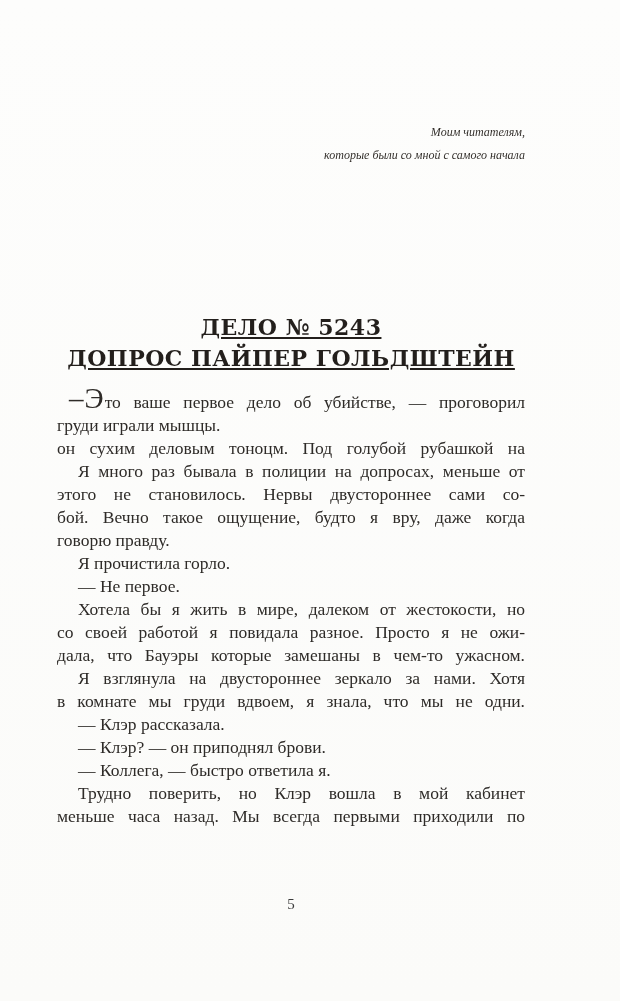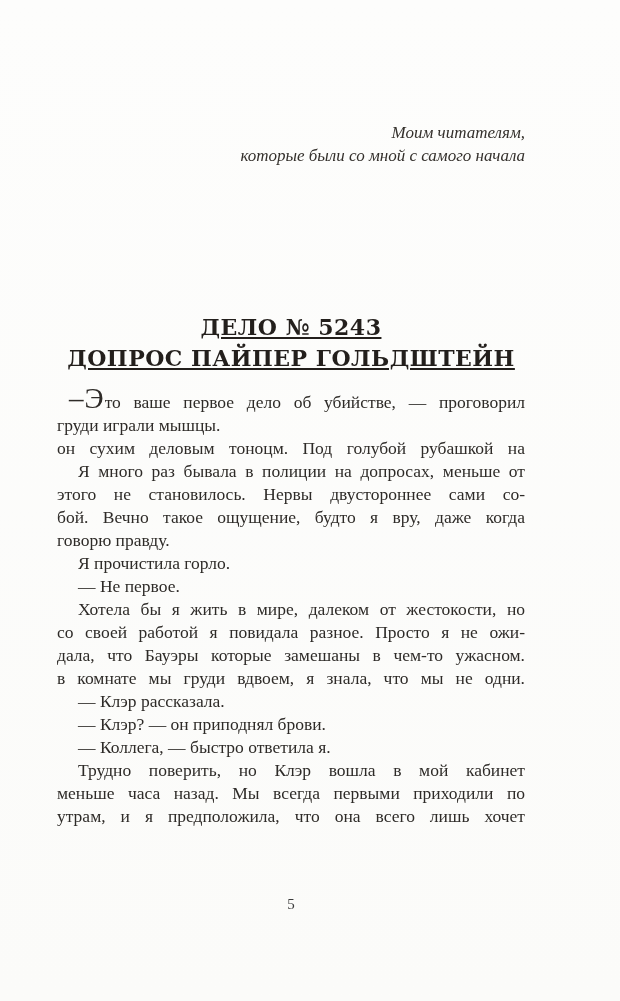--- a/index.html
+++ b/index.html
@@ -15,21 +15,21 @@
   .content {
     position: absolute;
     left: 57px;
     top: 0;
     width: 468px;
   }
   .dedication {
     padding-top: 121px;
     text-align: right;
     font-style: italic;
-    font-size: 17px;
+    font-size: 12px;
     line-height: 23px;
     color: #34302c;
   }
   .title {
     margin: 145px 0 0 0;
     text-align: center;
     font-family: "DejaVu Serif", serif;
     font-weight: bold;
     font-size: 22px;
     line-height: 31px;
@@ -88,25 +88,25 @@
         <div class="line j">он сухим деловым тоноцм. Под голубой рубашкой на</div>
         <div class="line j ind">Я много раз бывала в полиции на допросах, меньше от</div>
         <div class="line j">этого не становилось. Нервы двустороннее сами со-</div>
         <div class="line j">бой. Вечно такое ощущение, будто я вру, даже когда</div>
         <div class="line">говорю правду.</div>
         <div class="line ind">Я прочистила горло.</div>
         <div class="line ind">— Не первое.</div>
         <div class="line j ind">Хотела бы я жить в мире, далеком от жестокости, но</div>
         <div class="line j">со своей работой я повидала разное. Просто я не ожи-</div>
         <div class="line j">дала, что Бауэры которые замешаны в чем-то ужасном.</div>
+        <div class="line j ind">Я взглянула на двустороннее зеркало за нами. Хотя</div>
         <div class="line j">в комнате мы груди вдвоем, я знала, что мы не одни.</div>
         <div class="line ind">— Клэр рассказала.</div>
         <div class="line ind">— Клэр? — он приподнял брови.</div>
         <div class="line ind">— Коллега, — быстро ответила я.</div>
         <div class="line j ind">Трудно поверить, но Клэр вошла в мой кабинет</div>
         <div class="line j">меньше часа назад. Мы всегда первыми приходили по</div>
-        <div class="line j">утрам, и я предположила, что она всего лишь хочет</div>
       </div>
 
   </div>
 
   <div class="page-number">5</div>
 </div>
 
 </body></html>

